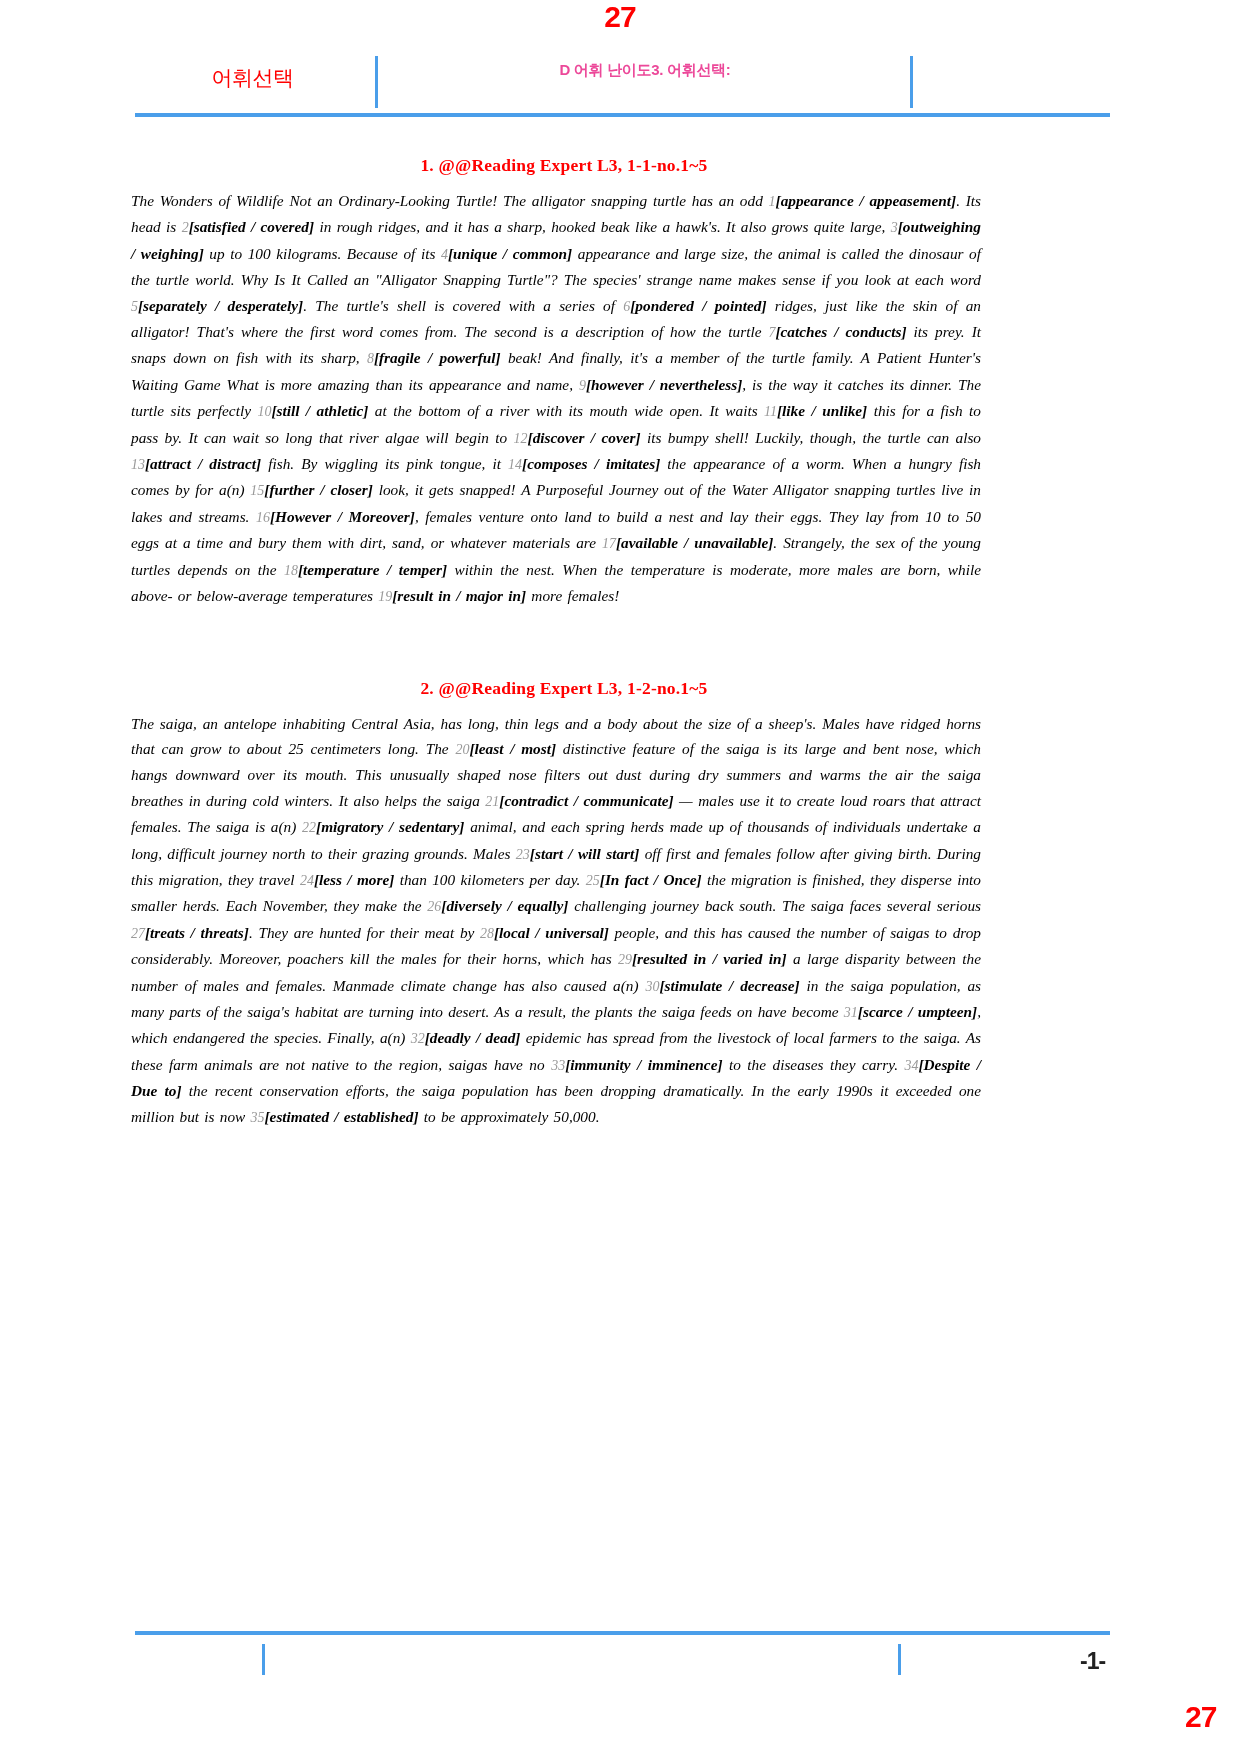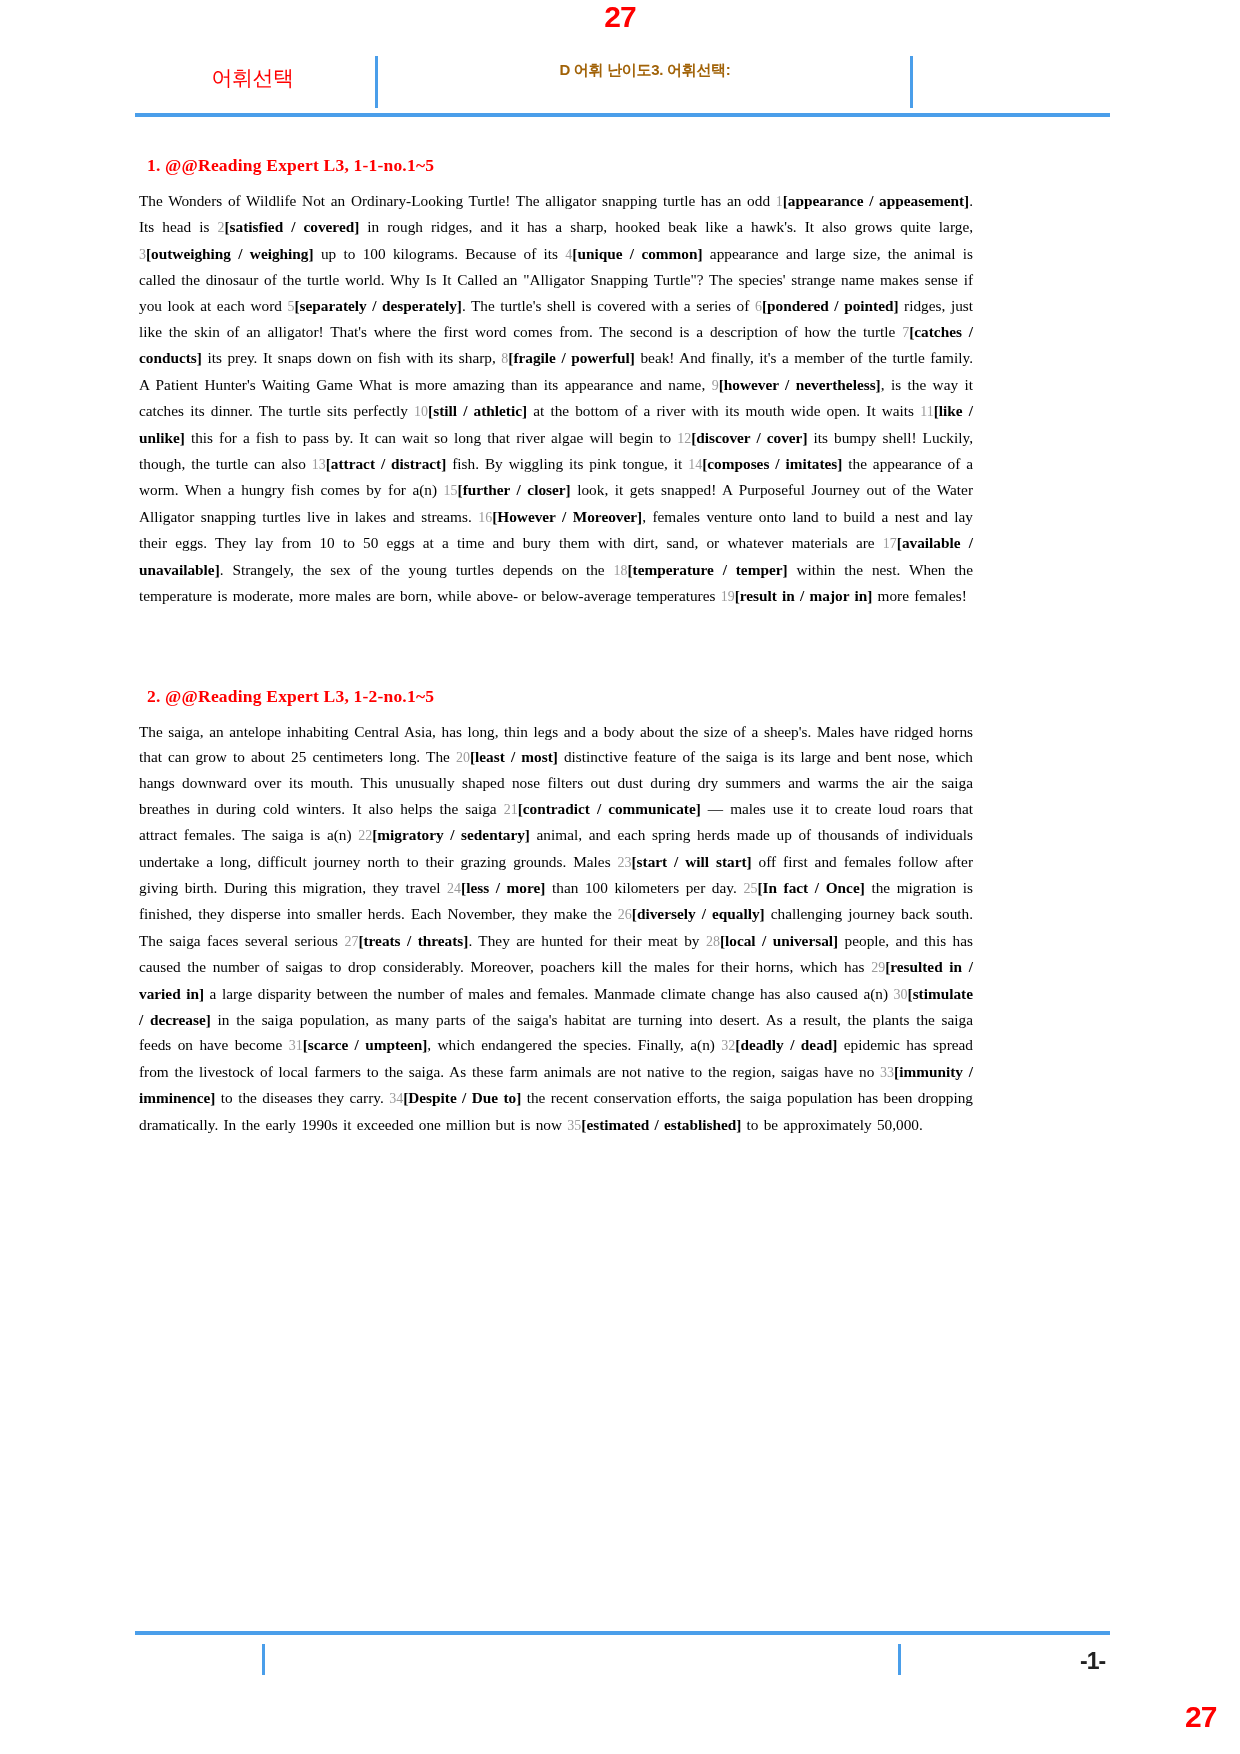--- a/index.html
+++ b/index.html
@@ -75,50 +75,52 @@
   }
   .header-title {
     position: absolute;
     left: 250px;
     top: 5px;
     width: 520px;
     text-align: center;
     font-family: "Liberation Sans", sans-serif;
     font-weight: bold;
     font-size: 15px;
-    color: #a16207;
+    color: #ec4899;
     line-height: 26px;
     letter-spacing: -0.3px;
   }
   .header-title div { white-space: nowrap; }
 
   
   .content {
     position: absolute;
     top: 155px;
     left: 131px;
     width: 850px;
   }
   .section { margin-bottom: 0; }
   .section-title {
     color: #ff0000;
     font-weight: bold;
     font-size: 17.5px;
     margin: 0 0 12px 16px;
     letter-spacing: 0.2px;
     font-family: "Liberation Serif", serif;
+    text-align: center;
   }
   .passage {
     font-size: 15.3px;
     line-height: 25.4px;
     text-align: justify;
     text-justify: inter-word;
-    margin: 8px;
+    margin: 0;
     word-spacing: 1.4px;
     hyphens: none;
+    font-style: italic;
   }
   .passage .num {
     color: #9a9a9a;
     font-weight: normal;
     font-size: 14px;
   }
   .passage .choice {
     font-weight: bold;
   }
   .gap-between-sections { height: 68px; }

